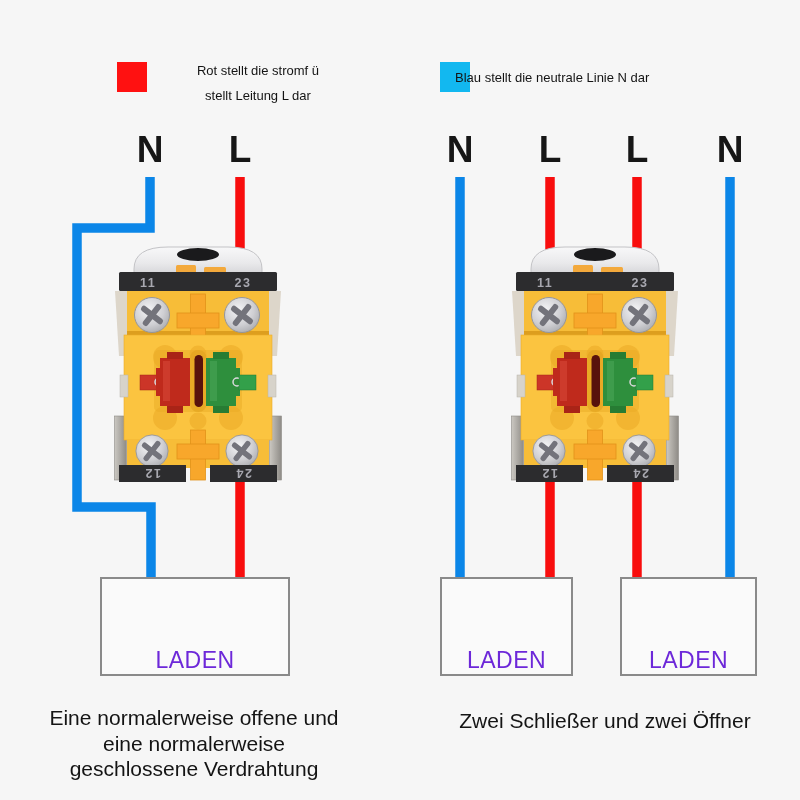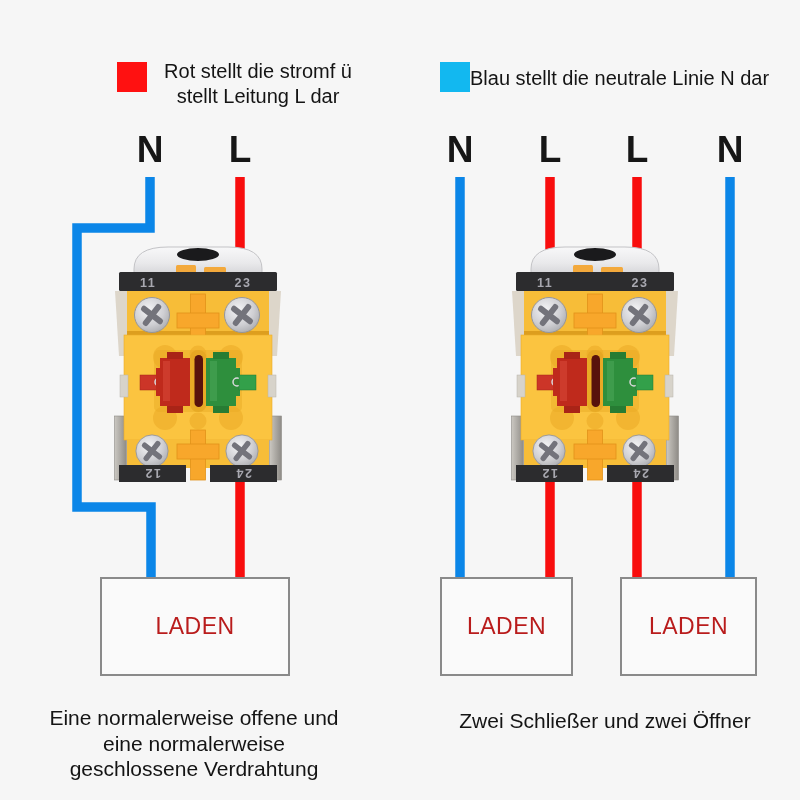--- a/index.html
+++ b/index.html
@@ -3,38 +3,38 @@
 <meta charset="utf-8">
 <style>
   html,body{margin:0;padding:0;background:#e9e9e9;}
   .canvas{
     position:relative;width:800px;height:800px;margin:0 auto;
     background:#f6f6f6;overflow:hidden;
     font-family:"Liberation Sans",sans-serif;color:#1a1a1a;
   }
   
   .legend-swatch{position:absolute;width:30px;height:30px;display:block;}
-  .legend-text{position:absolute;font-size:20px;line-height:24.5px;color:#141414;}
+  .legend-text{position:absolute;font-size:13px;line-height:24.5px;color:#141414;}
   .legend-text.center{text-align:center;width:196px;}
   .legend-text .lg-line{display:block;}
   
   .nl-label{
     position:absolute;top:129px;transform:translateX(-50%);
     font-size:37px;font-weight:bold;color:#161616;letter-spacing:0;
   }
   
   svg.wires{position:absolute;left:0;top:0;}
   .wire{fill:none;stroke-width:9.5px;stroke-linejoin:miter;stroke-linecap:butt;}
   
   svg.switch{position:absolute;width:168px;height:238px;}
   
   .load-box{
     position:absolute;top:577px;height:95px;background:#fafafa;
-    border:2px solid #8a8a8a;display:flex;align-items:center;justify-content:center;
-    font-size:23px;color:#b91c1c;letter-spacing:0.5px;
+    border:2px solid #8a8a8a;display:flex;align-items:flex-end;justify-content:center;
+    font-size:23px;color:#6d28d9;letter-spacing:0.5px;
   }
   
   .caption{position:absolute;text-align:center;font-size:21px;line-height:25.5px;color:#141414;width:300px;}
   .caption .cap-line{display:block;}
   
   .band-num{font-family:"Liberation Sans",sans-serif;font-size:12.5px;font-weight:bold;
             fill:#a8a8b0;letter-spacing:1.5px;text-anchor:middle;}
   .defs-holder{position:absolute;width:0;height:0;overflow:hidden;}
 </style>
 </head>
@@ -167,21 +167,21 @@
     <rect width="30" height="30" fill="#ff1111"></rect>
   </svg>
   <div class="legend-text center" style="left:160px;top:59px">
     <span class="lg-line">Rot stellt die stromf ü</span>
     <span class="lg-line">stellt Leitung L dar</span>
   </div>
 
   <svg class="legend-swatch" style="left:440px;top:62px" width="30" height="30">
     <rect width="30" height="30" fill="#12b8f0"></rect>
   </svg>
-  <div class="legend-text" style="left:470px;top:66px;white-space:nowrap">
+  <div class="legend-text" style="left:455px;top:66px;white-space:nowrap">
     <span class="lg-line">Blau stellt die neutrale Linie N dar</span>
   </div>
 
   <span class="nl-label" style="left:150px">N</span>
   <span class="nl-label" style="left:240px">L</span>
   <span class="nl-label" style="left:460px">N</span>
   <span class="nl-label" style="left:550px">L</span>
   <span class="nl-label" style="left:637px">L</span>
   <span class="nl-label" style="left:730px">N</span>
 

